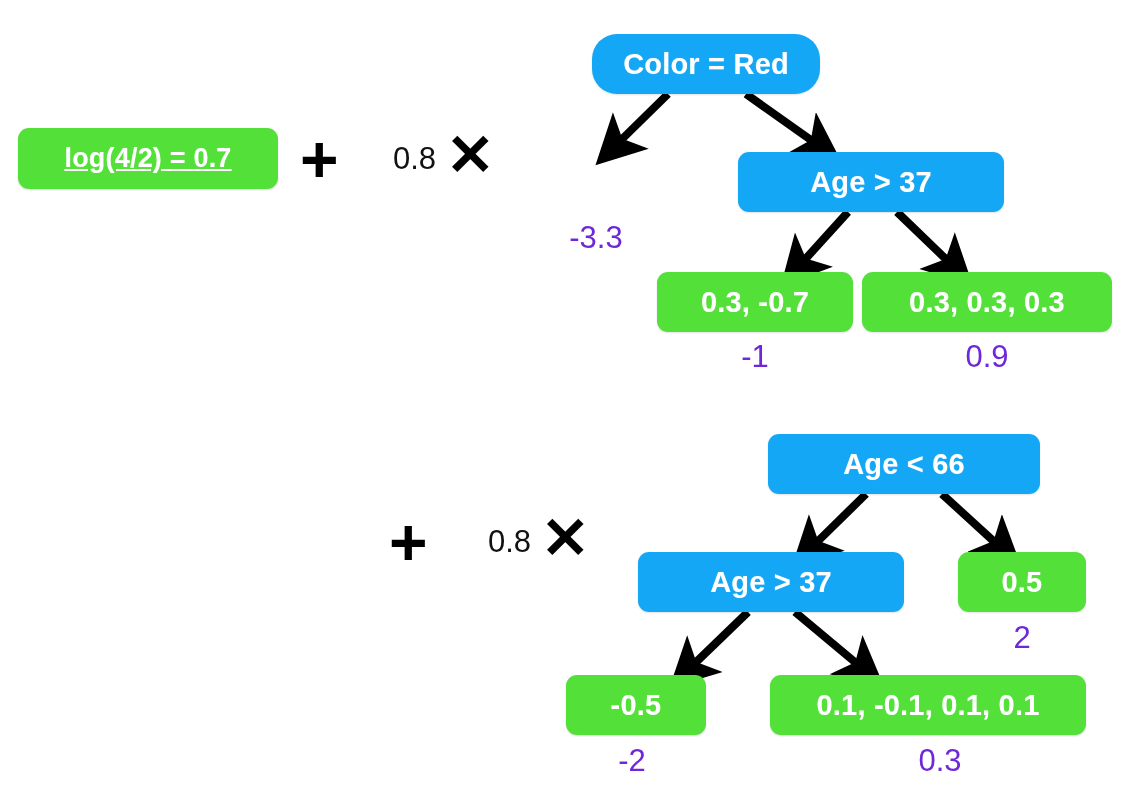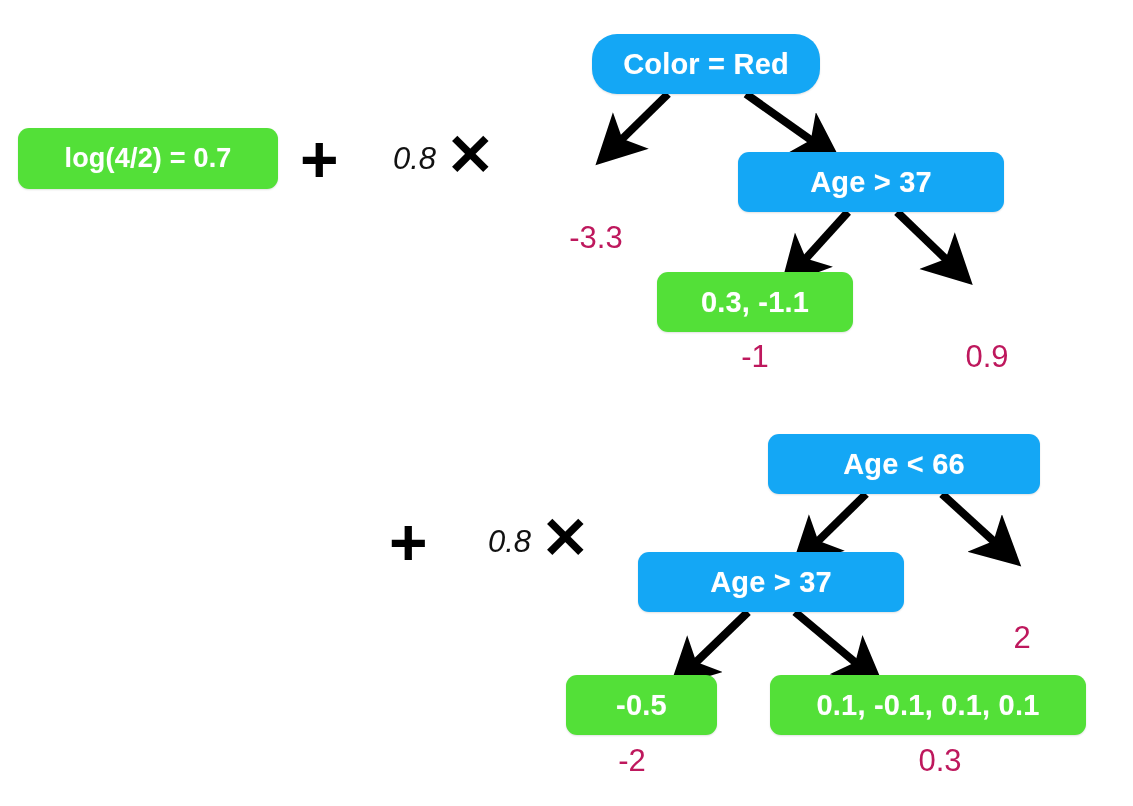--- a/index.html
+++ b/index.html
@@ -41,39 +41,38 @@
     box-shadow: 0 1px 2px rgba(0,0,0,0.12);
   }
   .node.split {
     background: #14A7F5;
   }
   .node.leaf {
     background: #53E038;
   }
   .out-label {
     position: absolute;
-    color: #be185d;
+    color: #6d28d9;
     font-weight: normal;
     white-space: nowrap;
     text-align: center;
   }
   .op-plus {
     position: absolute;
     color: #000000;
     font-weight: bold;
     line-height: 1;
     white-space: nowrap;
   }
   .op-coef {
     position: absolute;
     color: #111111;
     font-weight: normal;
     line-height: 1;
     white-space: nowrap;
-    font-style: italic;
   }
   .op-times {
     position: absolute;
     color: #000000;
     font-weight: bold;
     line-height: 1;
     white-space: nowrap;
   }
 </style>
 </head>
@@ -98,46 +97,48 @@
 
     <line x1="866" y1="494" x2="812" y2="547" stroke="#000000" stroke-width="8" stroke-linecap="butt" marker-end="url(#ah)"></line>
 
     <line x1="942" y1="494" x2="1000" y2="547" stroke="#000000" stroke-width="8" stroke-linecap="butt" marker-end="url(#ah)"></line>
 
     <line x1="748" y1="612" x2="690" y2="668" stroke="#000000" stroke-width="8" stroke-linecap="butt" marker-end="url(#ah)"></line>
 
     <line x1="795" y1="612" x2="862" y2="668" stroke="#000000" stroke-width="8" stroke-linecap="butt" marker-end="url(#ah)"></line>
   </svg>
 
-  <div class="node leaf" style="left:18px; top:128px; width:260px; height:61px; font-size:27px;">log(4/2) = 0.7</div>
+  <div class="node leaf" style="left:18px; top:128px; width:260px; height:61px; font-size:27px;text-decoration:underline;">log(4/2) = 0.7</div>
 
   <div class="op-plus" style="left:300px; top:126px; font-size:66px;">+</div>
   <div class="op-coef" style="left:393px; top:143px; font-size:31px;">0.8</div>
   <div class="op-times" style="left:446px; top:126px; font-size:58px;">✕</div>
 
   <div class="node split" style="left:592px; top:34px; width:228px; height:60px; font-size:29px;border-radius:25px;">Color = Red</div>
 
   <div class="out-label" style="left:523px; top:220px; width:146px; font-size:31px;">-3.3</div>
 
   <div class="node split" style="left:738px; top:152px; width:266px; height:60px; font-size:29px;">Age &gt; 37</div>
 
-  <div class="node leaf" style="left:657px; top:272px; width:196px; height:60px; font-size:29px;">0.3, -1.1</div>
+  <div class="node leaf" style="left:657px; top:272px; width:196px; height:60px; font-size:29px;">0.3, -0.7</div>
   <div class="out-label" style="left:657px; top:339px; width:196px; font-size:31px;">-1</div>
 
+  <div class="node leaf" style="left:862px; top:272px; width:250px; height:60px; font-size:29px;">0.3, 0.3, 0.3</div>
   <div class="out-label" style="left:862px; top:339px; width:250px; font-size:31px;">0.9</div>
 
   <div class="op-plus" style="left:389px; top:509px; font-size:66px;">+</div>
   <div class="op-coef" style="left:488px; top:526px; font-size:31px;">0.8</div>
   <div class="op-times" style="left:541px; top:509px; font-size:58px;">✕</div>
 
   <div class="node split" style="left:768px; top:434px; width:272px; height:60px; font-size:29px;">Age &lt; 66</div>
 
   <div class="node split" style="left:638px; top:552px; width:266px; height:60px; font-size:29px;">Age &gt; 37</div>
 
+  <div class="node leaf" style="left:958px; top:552px; width:128px; height:60px; font-size:29px;">0.5</div>
   <div class="out-label" style="left:958px; top:620px; width:128px; font-size:31px;">2</div>
 
-  <div class="node leaf" style="left:566px; top:675px; width:151px; height:60px; font-size:29px;">-0.5</div>
+  <div class="node leaf" style="left:566px; top:675px; width:140px; height:60px; font-size:29px;">-0.5</div>
   <div class="out-label" style="left:566px; top:743px; width:132px; font-size:31px;">-2</div>
 
   <div class="node leaf" style="left:770px; top:675px; width:316px; height:60px; font-size:29px;">0.1, -0.1, 0.1, 0.1</div>
   <div class="out-label" style="left:770px; top:743px; width:340px; font-size:31px;">0.3</div>
 
 </div>
 
 </body></html>

